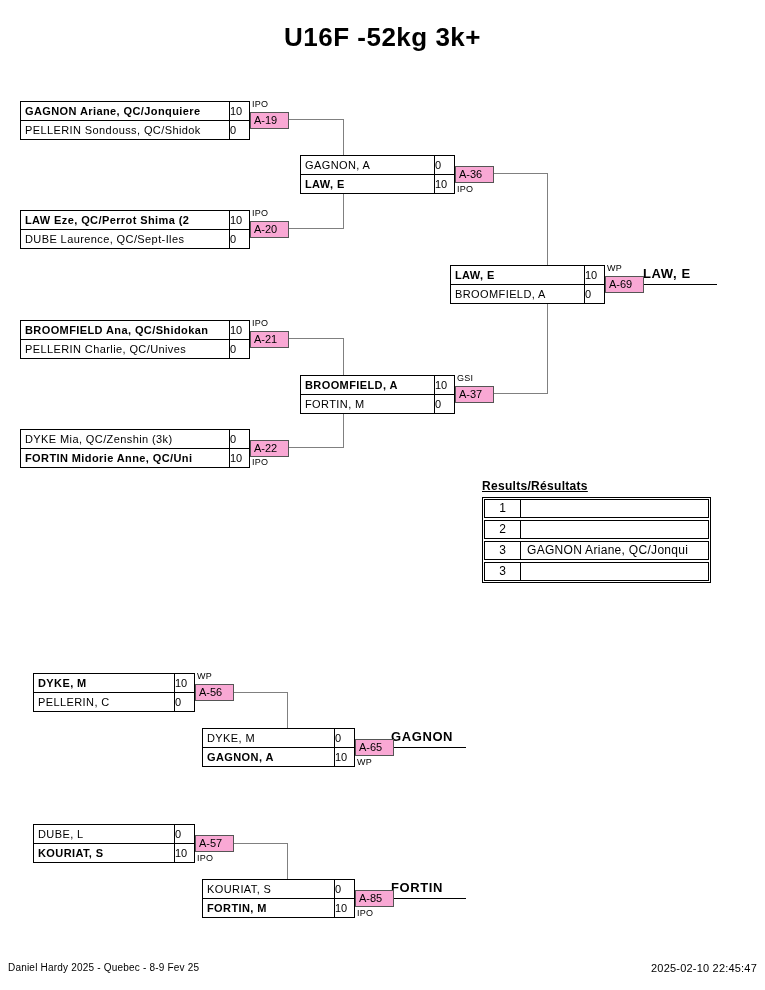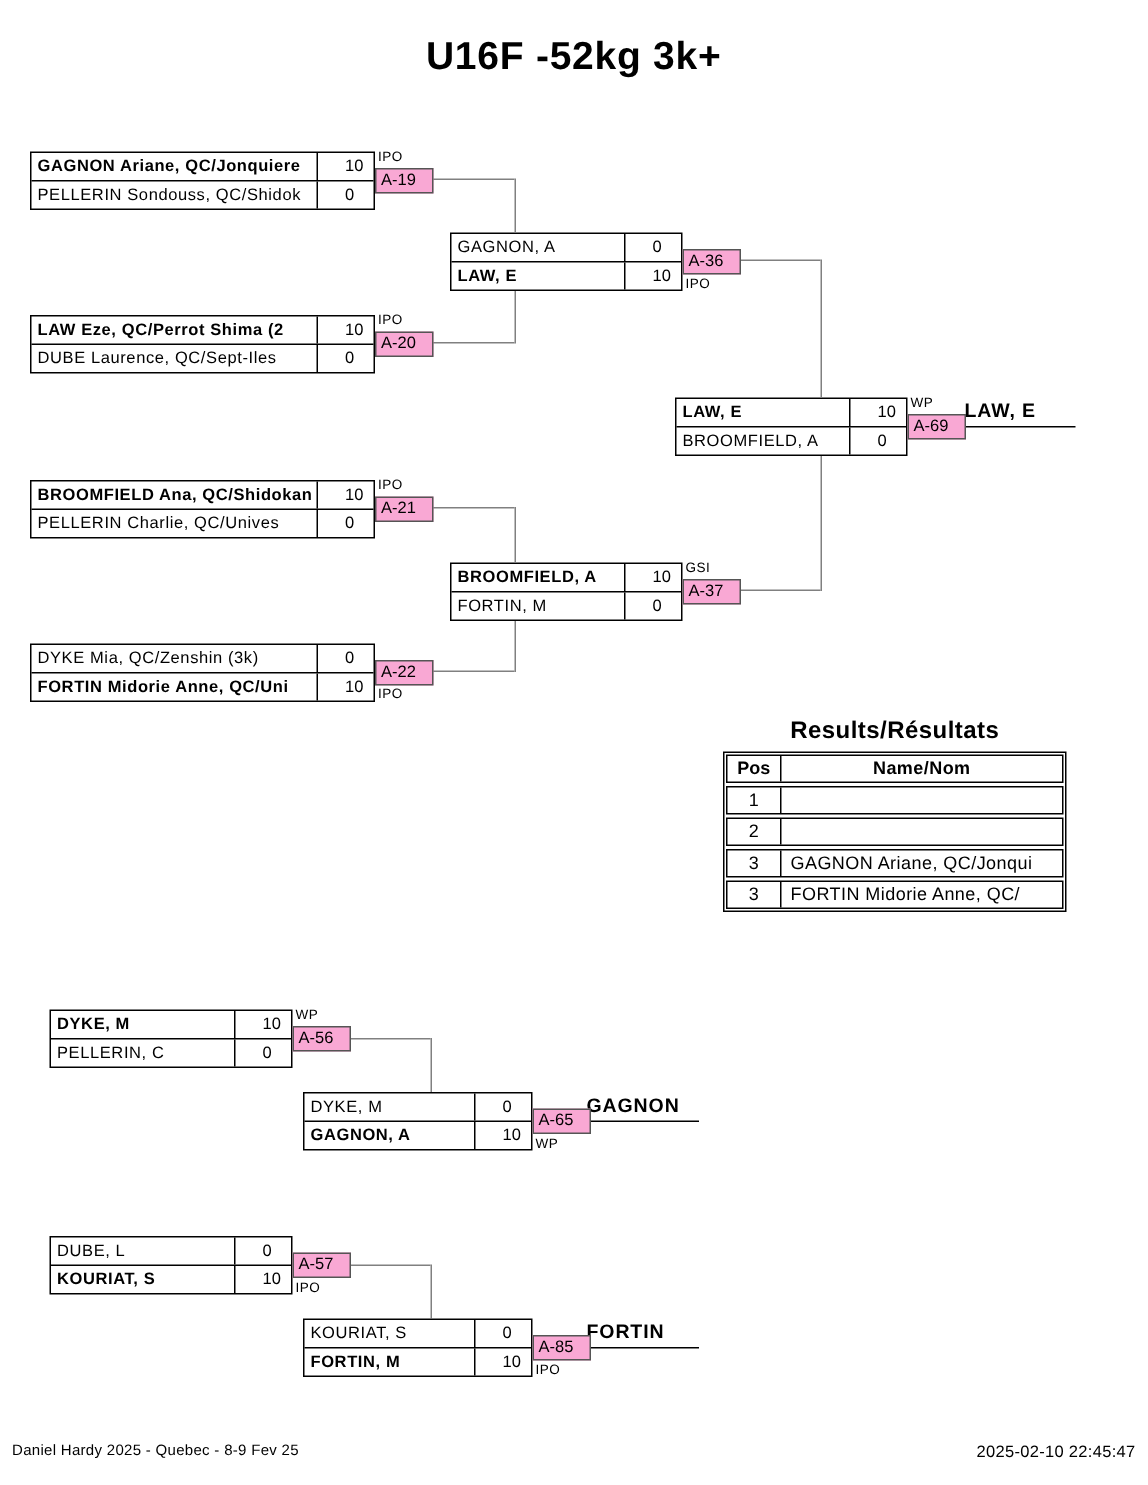--- a/index.html
+++ b/index.html
@@ -14,38 +14,38 @@
   }
   .page-title{
     position:absolute;left:0;top:22px;width:765px;text-align:center;
     font-size:26px;font-weight:bold;letter-spacing:0.5px;
   }
   
   .match{position:absolute;border:1px solid var(--ink);background:#fff;box-sizing:content-box;}
   .mrow{display:flex;height:18px;align-items:center;}
   .mrow + .mrow{border-top:1px solid var(--ink);}
   .nm{flex:1;padding-left:4px;font-size:11px;letter-spacing:0.4px;white-space:nowrap;overflow:hidden;}
-  .sc{width:19px;align-self:stretch;border-left:1px solid var(--ink);display:flex;align-items:center;padding-left:18px;font-size:11px;}
+  .sc{width:19px;align-self:stretch;border-left:1px solid var(--ink);display:flex;align-items:center;padding-left:0;font-size:11px;}
   .w .nm{font-weight:bold;}
   
   .tag{
     position:absolute;width:34px;height:15px;border:1px solid #555;background:#f9a8d4;
     font-size:11px;line-height:15px;padding-left:3px;box-sizing:content-box;z-index:2;
   }
   
   .rtype{position:absolute;font-size:9px;letter-spacing:0.3px;z-index:2;}
   
   .hline,.vline{position:absolute;background:var(--connector);}
   .hline{height:1px;}
   .vline{width:1px;}
   .winline{position:absolute;height:1px;background:var(--ink);}
   .winner-name{position:absolute;font-size:13px;font-weight:bold;letter-spacing:0.6px;white-space:nowrap;}
   
   .results{position:absolute;}
-  .res-title{font-weight:bold;font-size:16px;text-align:center;margin-bottom:4px;letter-spacing:0.3px;}
+  .res-title{font-weight:bold;font-size:12px;margin-bottom:4px;letter-spacing:0.3px;text-decoration:underline;}
   .res-table{border:1px solid var(--ink);padding:1px;background:#fff;}
   .res-row{display:flex;border:1px solid var(--ink);height:17px;line-height:17px;font-size:12px;}
   .res-row + .res-row{margin-top:2px;}
   .res-pos{width:35px;text-align:center;border-right:1px solid var(--ink);}
   .res-name{flex:1;padding-left:6px;white-space:nowrap;overflow:hidden;letter-spacing:0.3px;}
   .res-head .res-pos,.res-head .res-name{font-weight:bold;}
   .res-head .res-name{text-align:center;padding-left:0;}
   
   .footer-left{position:absolute;left:8px;top:962px;font-size:10px;letter-spacing:0.2px;}
   .footer-right{position:absolute;right:8px;top:962px;font-size:11px;letter-spacing:0.2px;}
@@ -159,37 +159,32 @@
   <div class="hline" style="left:284px;top:447px;width:59px"></div>
   <div class="vline" style="left:343px;top:414px;height:34px"></div>
   <div class="hline" style="left:491px;top:173px;width:56px"></div>
   <div class="vline" style="left:547px;top:173px;height:92px"></div>
   <div class="hline" style="left:491px;top:393px;width:56px"></div>
   <div class="vline" style="left:547px;top:304px;height:90px"></div>
 
   <div class="results" style="left:482px;top:479px;width:229px">
     <div class="res-title">Results/Résultats</div>
     <div class="res-table">
-      <div class="res-row res-head">
-        <span class="res-pos">Pos</span>
-        <span class="res-name">Name/Nom</span>
-      </div>
       <div class="res-row">
         <span class="res-pos">1</span>
       </div>
       <div class="res-row">
         <span class="res-pos">2</span>
       </div>
       <div class="res-row">
         <span class="res-pos">3</span>
         <span class="res-name">GAGNON Ariane, QC/Jonqui</span>
       </div>
       <div class="res-row">
         <span class="res-pos">3</span>
-        <span class="res-name">FORTIN Midorie Anne, QC/</span>
       </div>
     </div>
   </div>
 
   <div class="match" style="left:33px;top:673px;width:160px">
     <div class="mrow w">
       <span class="nm">DYKE, M</span>
       <span class="sc">10</span>
     </div>
     <div class="mrow">

